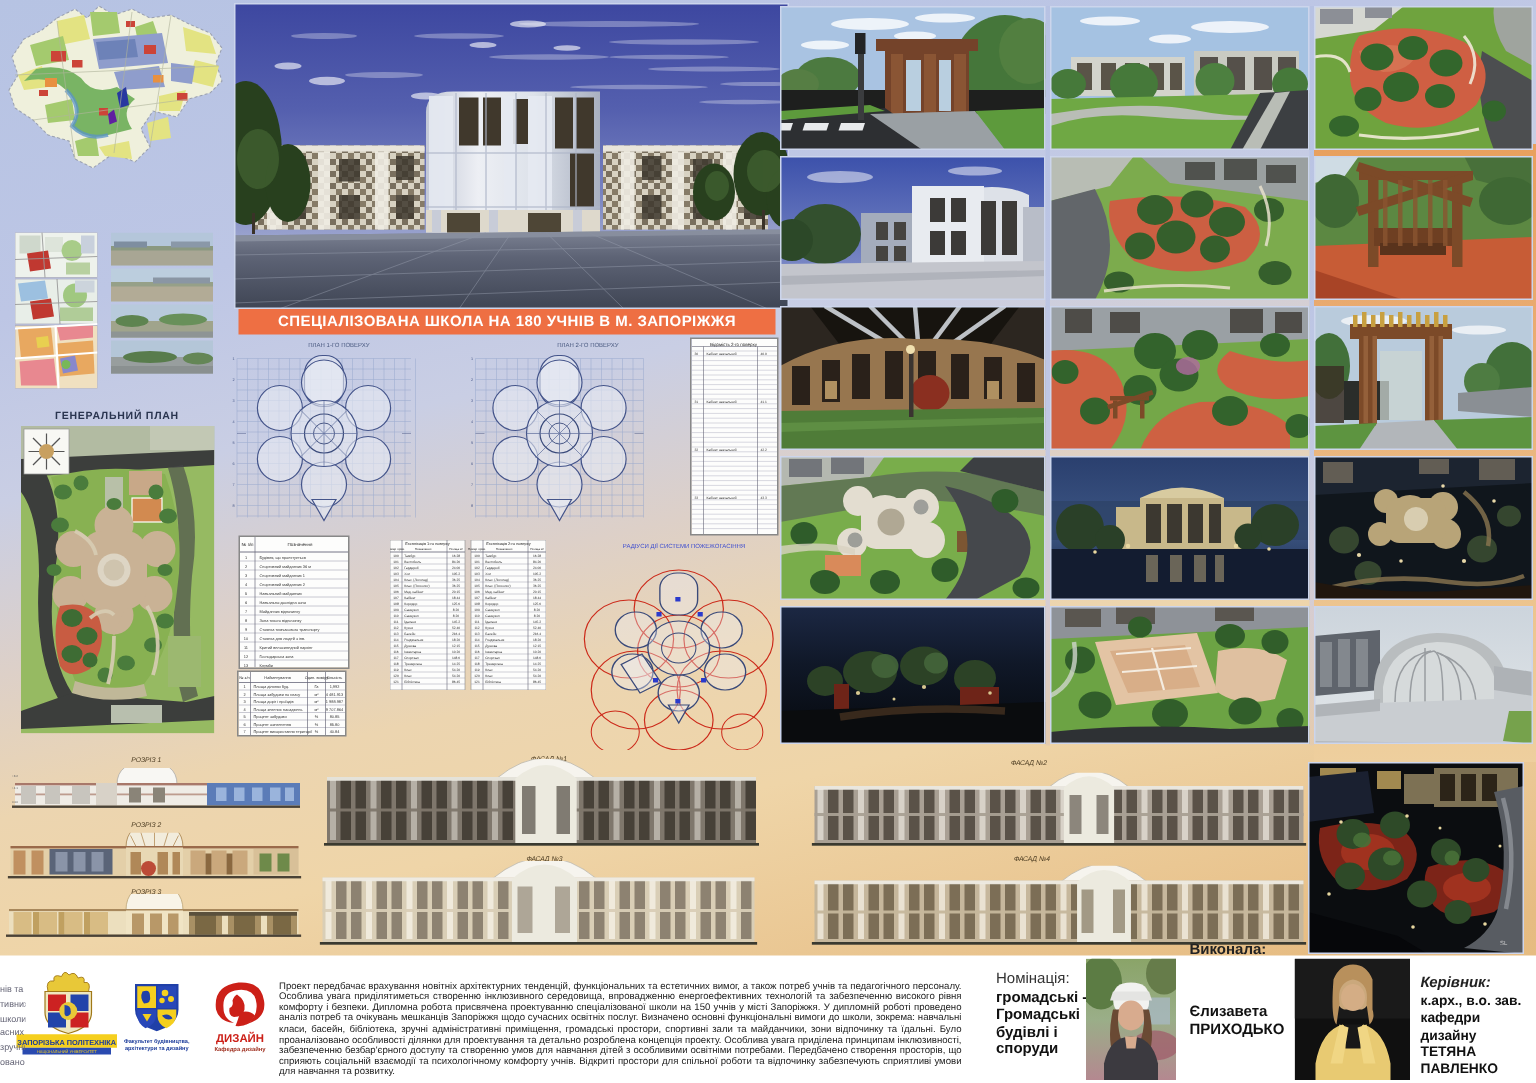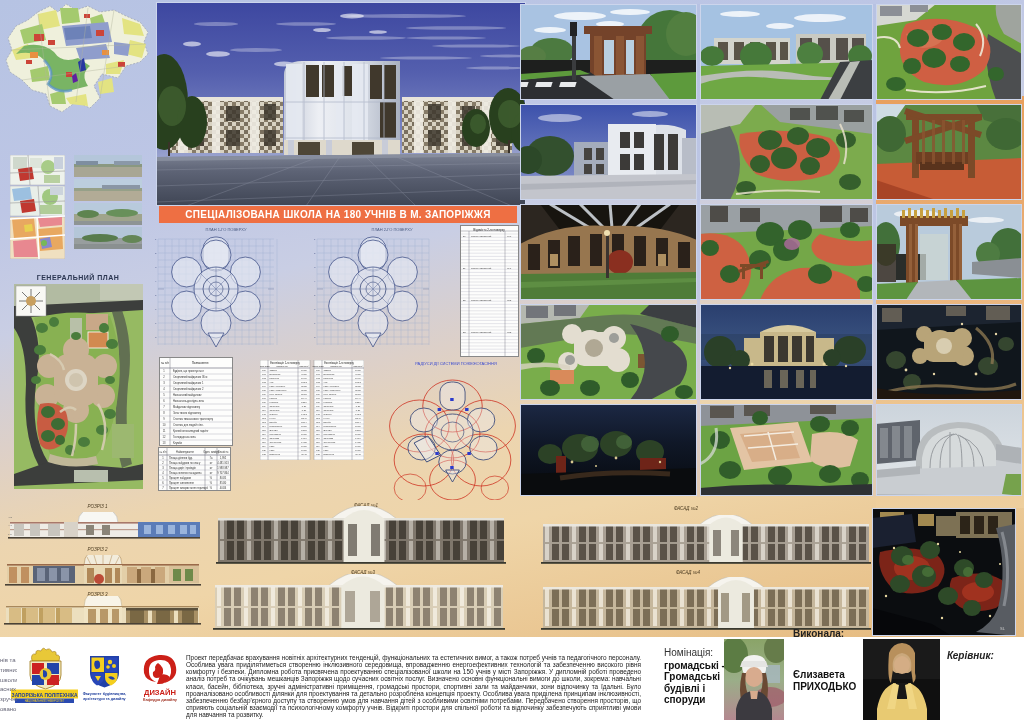--- a/index.html
+++ b/index.html
@@ -1915,15 +1915,16 @@
 <path d="M28 20 Q28 8 39 8 Q50 8 50 20 L50 26 Q50 32 45 34 L33 34 Q28 32 28 26 Z" fill="#caa87c"></path>
 <path d="M26 14 Q30 4 39 4 Q48 4 52 14 L52 34 Q54 40 50 44 L48 30 Q50 16 39 14 Q28 16 30 30 L28 44 Q24 40 26 14 Z" fill="#b8905c"></path>
 <ellipse cx="39" cy="26" rx="8" ry="9" fill="#d4ad85"></ellipse>
 <path d="M14 70 Q18 48 32 44 L39 48 L46 44 Q60 48 64 70 L64 81 L14 81 Z" fill="#e8ca72"></path>
 <path d="M33 44 L45 44 L44 60 L34 60 Z" fill="#181818"></path>
 <path d="M30 44 L36 46 L32 70 L24 70 Z" fill="#f0d684"></path>
 <path d="M48 44 L42 46 L46 70 L54 70 Z" fill="#f0d684"></path>
 </svg>
     </div>
 <div class="abs" style="left:947px;top:650px;width:75px;font-size:10px;font-weight:bold;color:#222;font-style:italic;">Керівник:</div>
+<div class="abs" style="left:947px;top:662px;width:77px;font-size:9.2px;line-height:11.3px;font-weight:bold;color:#111;">к.арх., в.о. зав.<br>кафедри дизайну<br>ТЕТЯНА<br>ПАВЛЕНКО</div>
 
 </div>
 <div class="abs" style="left:0px;top:656px;width:17px;font-size:6px;line-height:9.8px;color:#667;overflow:hidden;height:60px;">нів та тивних школи асних зручні овано ципам ебами</div>
 
 </body></html>

